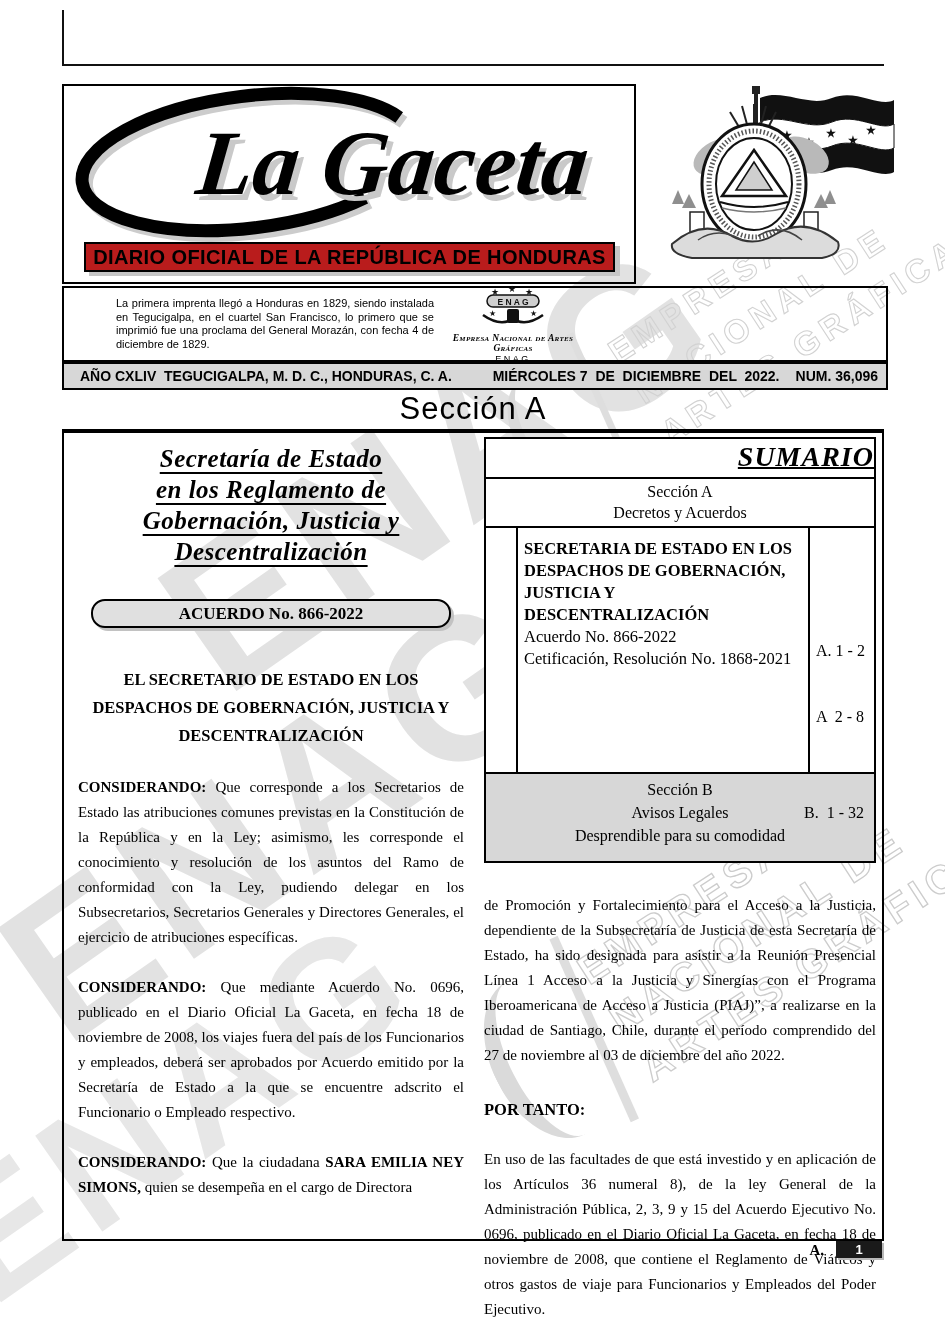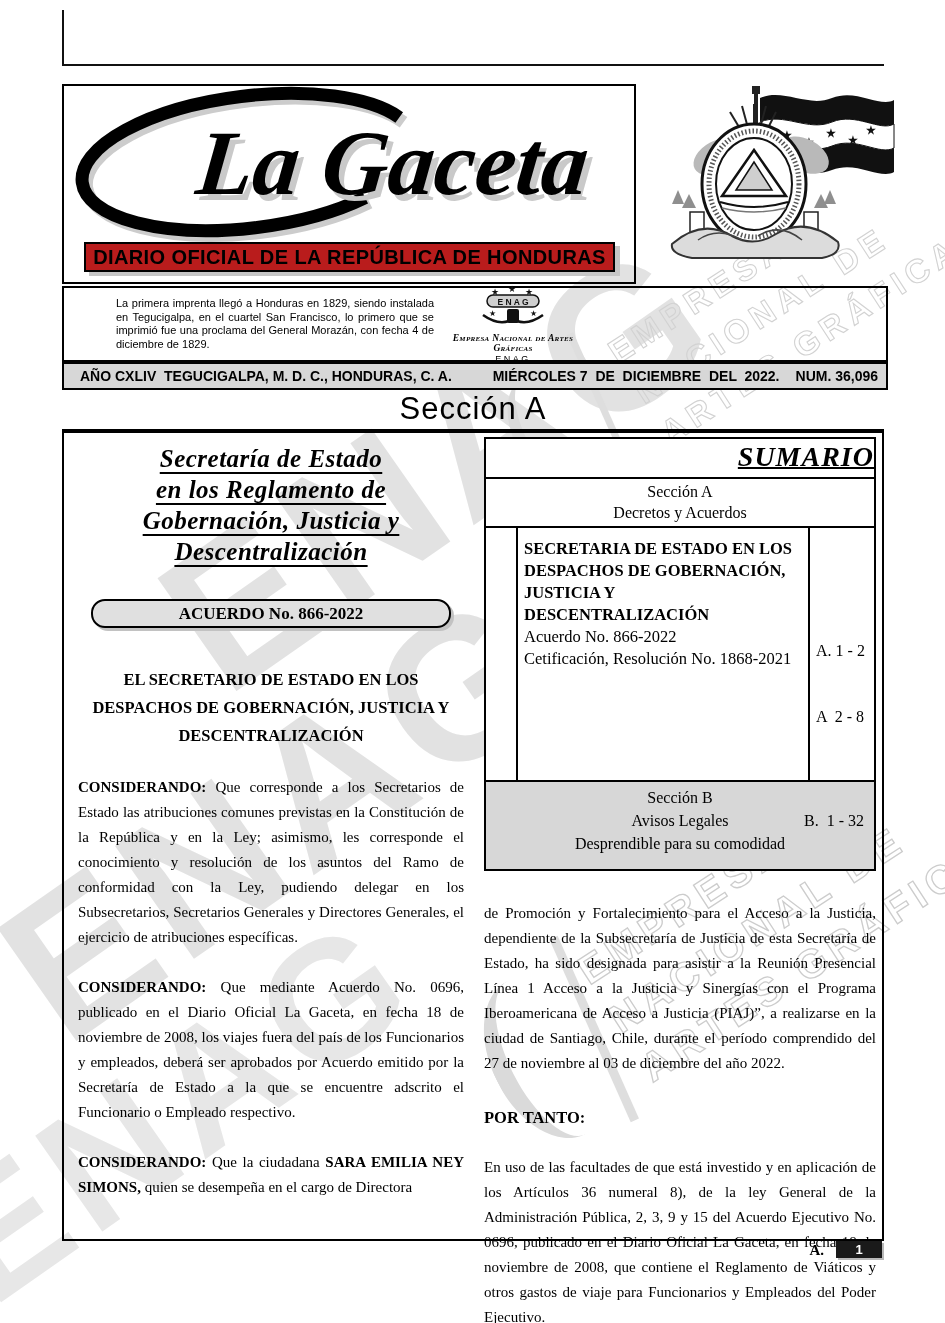--- a/index.html
+++ b/index.html
@@ -82,21 +82,21 @@
   #sumario-box{border:2px solid #000;background:#fff;}
   .sum-title{text-align:right;font-weight:bold;font-style:italic;font-size:28px;
              text-decoration:underline;text-decoration-thickness:2px;padding:2px 0 4px;
              border-bottom:2px solid #000;letter-spacing:1px;}
   .sum-seca{text-align:center;font-size:16px;line-height:21px;padding:2px 0 3px;border-bottom:2px solid #000;}
   .sum-table{display:flex;border-bottom:2px solid #000;}
   .sum-spacer{width:30px;border-right:2px solid #000;}
   .sum-main{flex:1;padding:10px 6px 6px;font-size:16.5px;line-height:22px;}
   .sum-org{font-weight:bold;}
   .sum-pages{width:58px;border-left:2px solid #000;font-size:16px;line-height:22px;
-             padding:68px 0 8px 6px;white-space:pre;}
+             padding:68px 0 0 6px;white-space:pre;}
   .sum-secb{background:#d7d7d7;text-align:center;font-size:16px;line-height:23px;
             padding:4px 0 14px;position:relative;}
   .secb-pages{position:absolute;right:10px;top:27px;white-space:pre;}
 
   .por-tanto{margin-top:32px;text-align:left;font-weight:bold;font-size:16.5px;}
 
   
   #footer{left:62px;top:1241px;width:822px;height:20px;}
   .pg-letter{position:absolute;right:60px;top:1px;font-weight:bold;font-size:15px;}
   .pg-box{position:absolute;right:2px;top:0;width:46px;height:17px;background:#1a1a1a;

